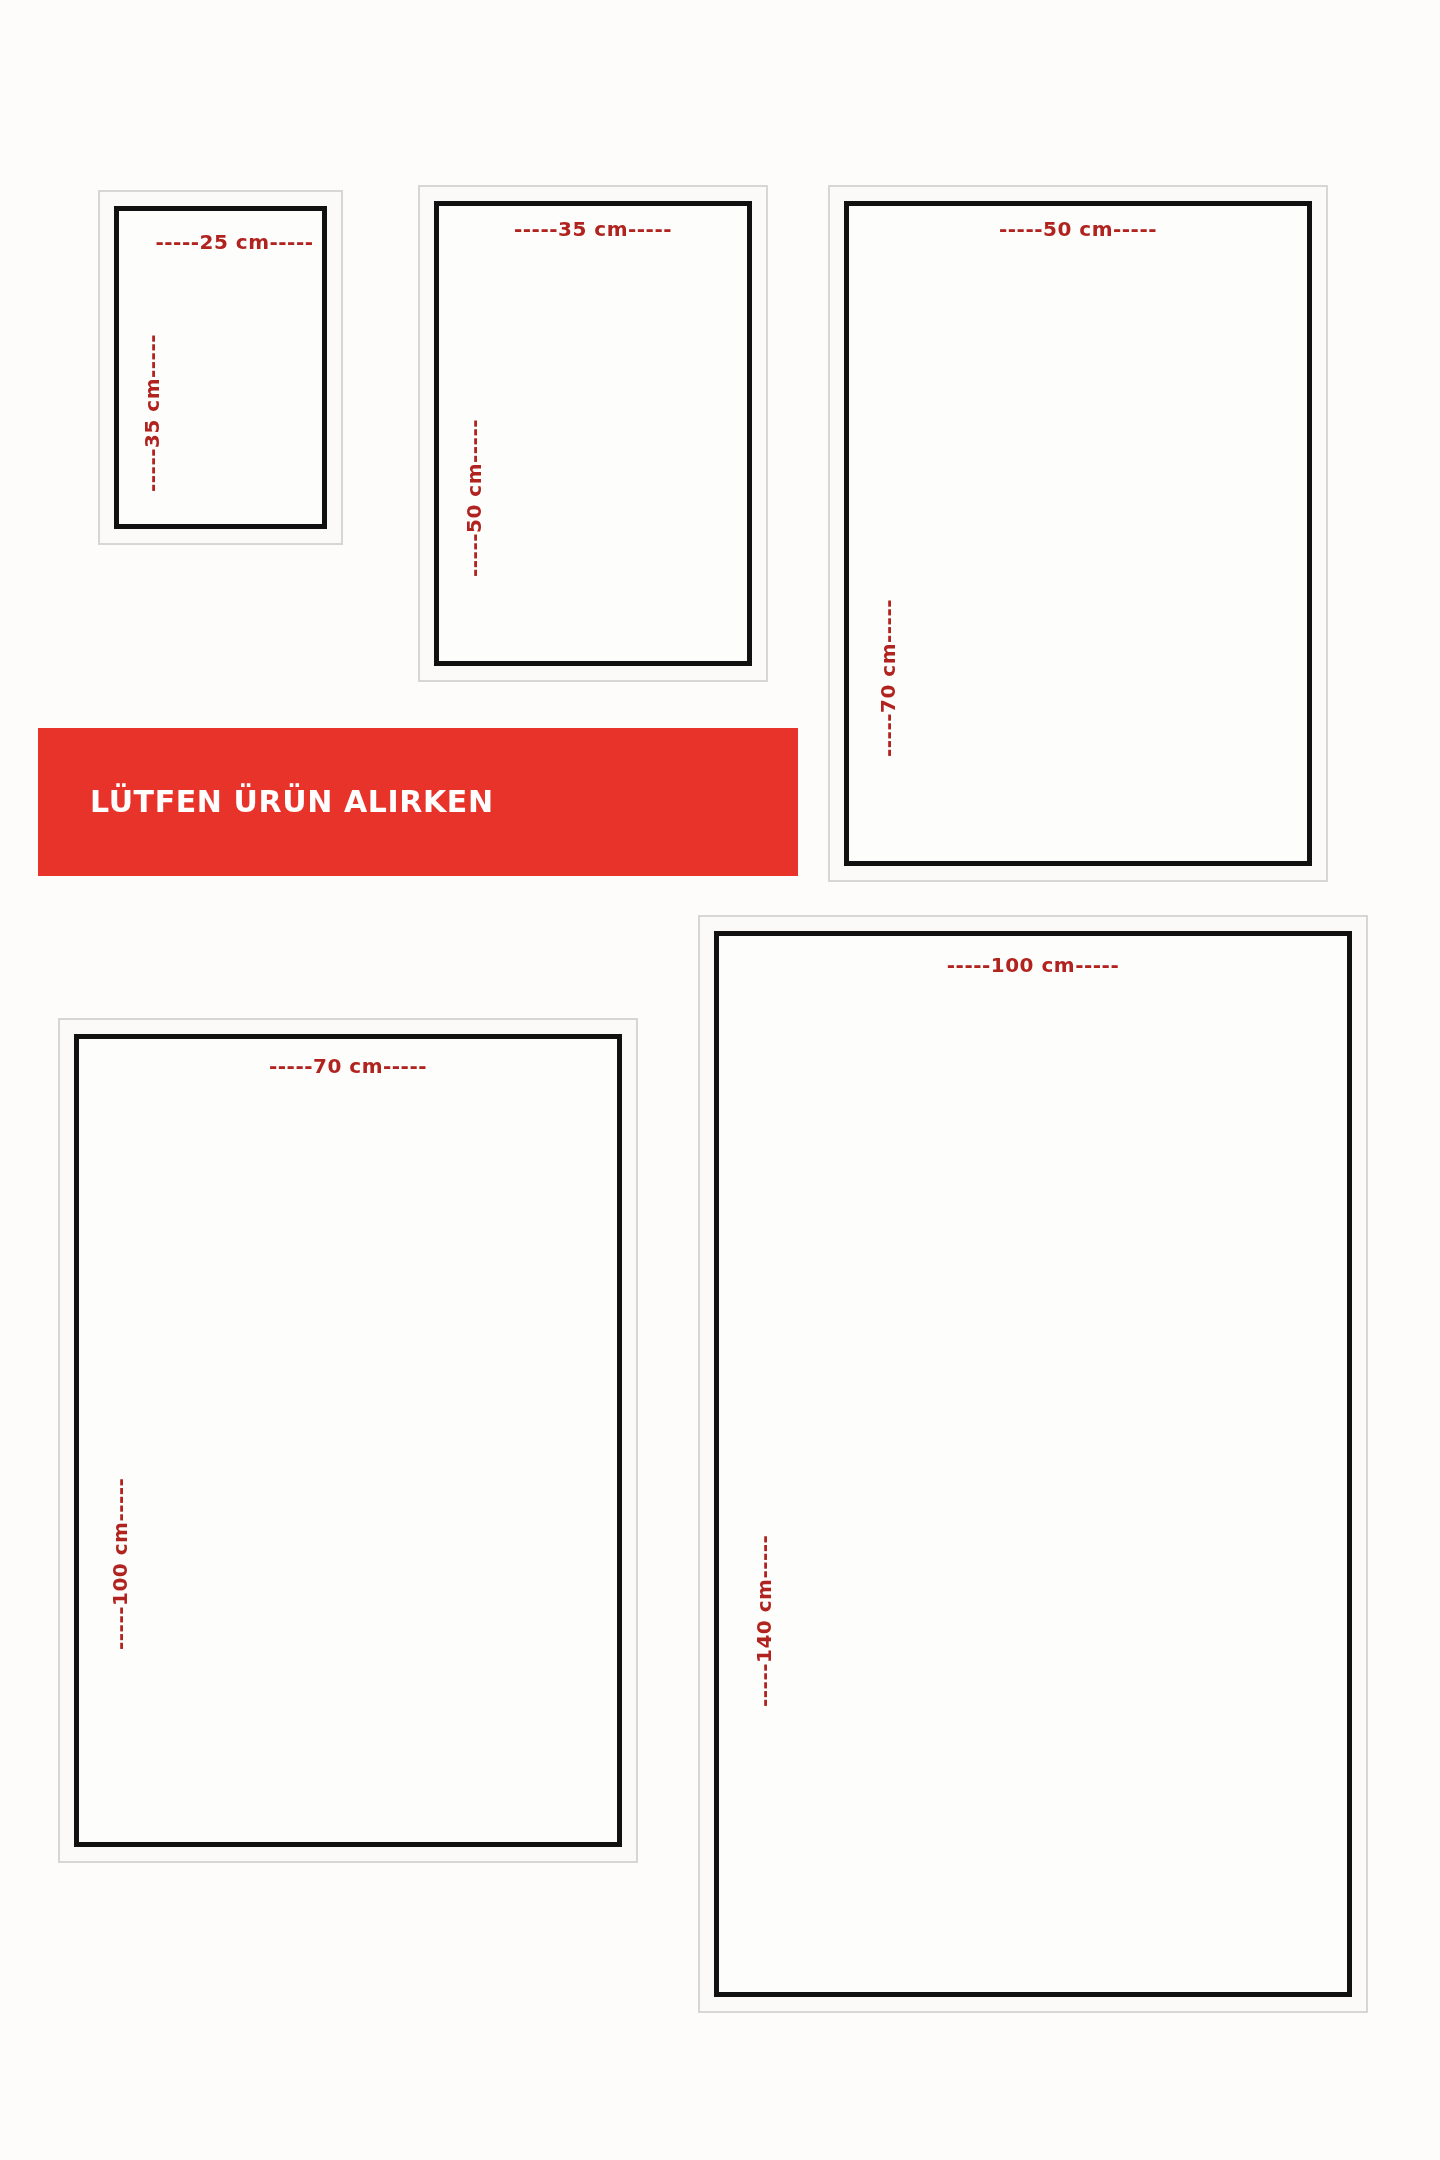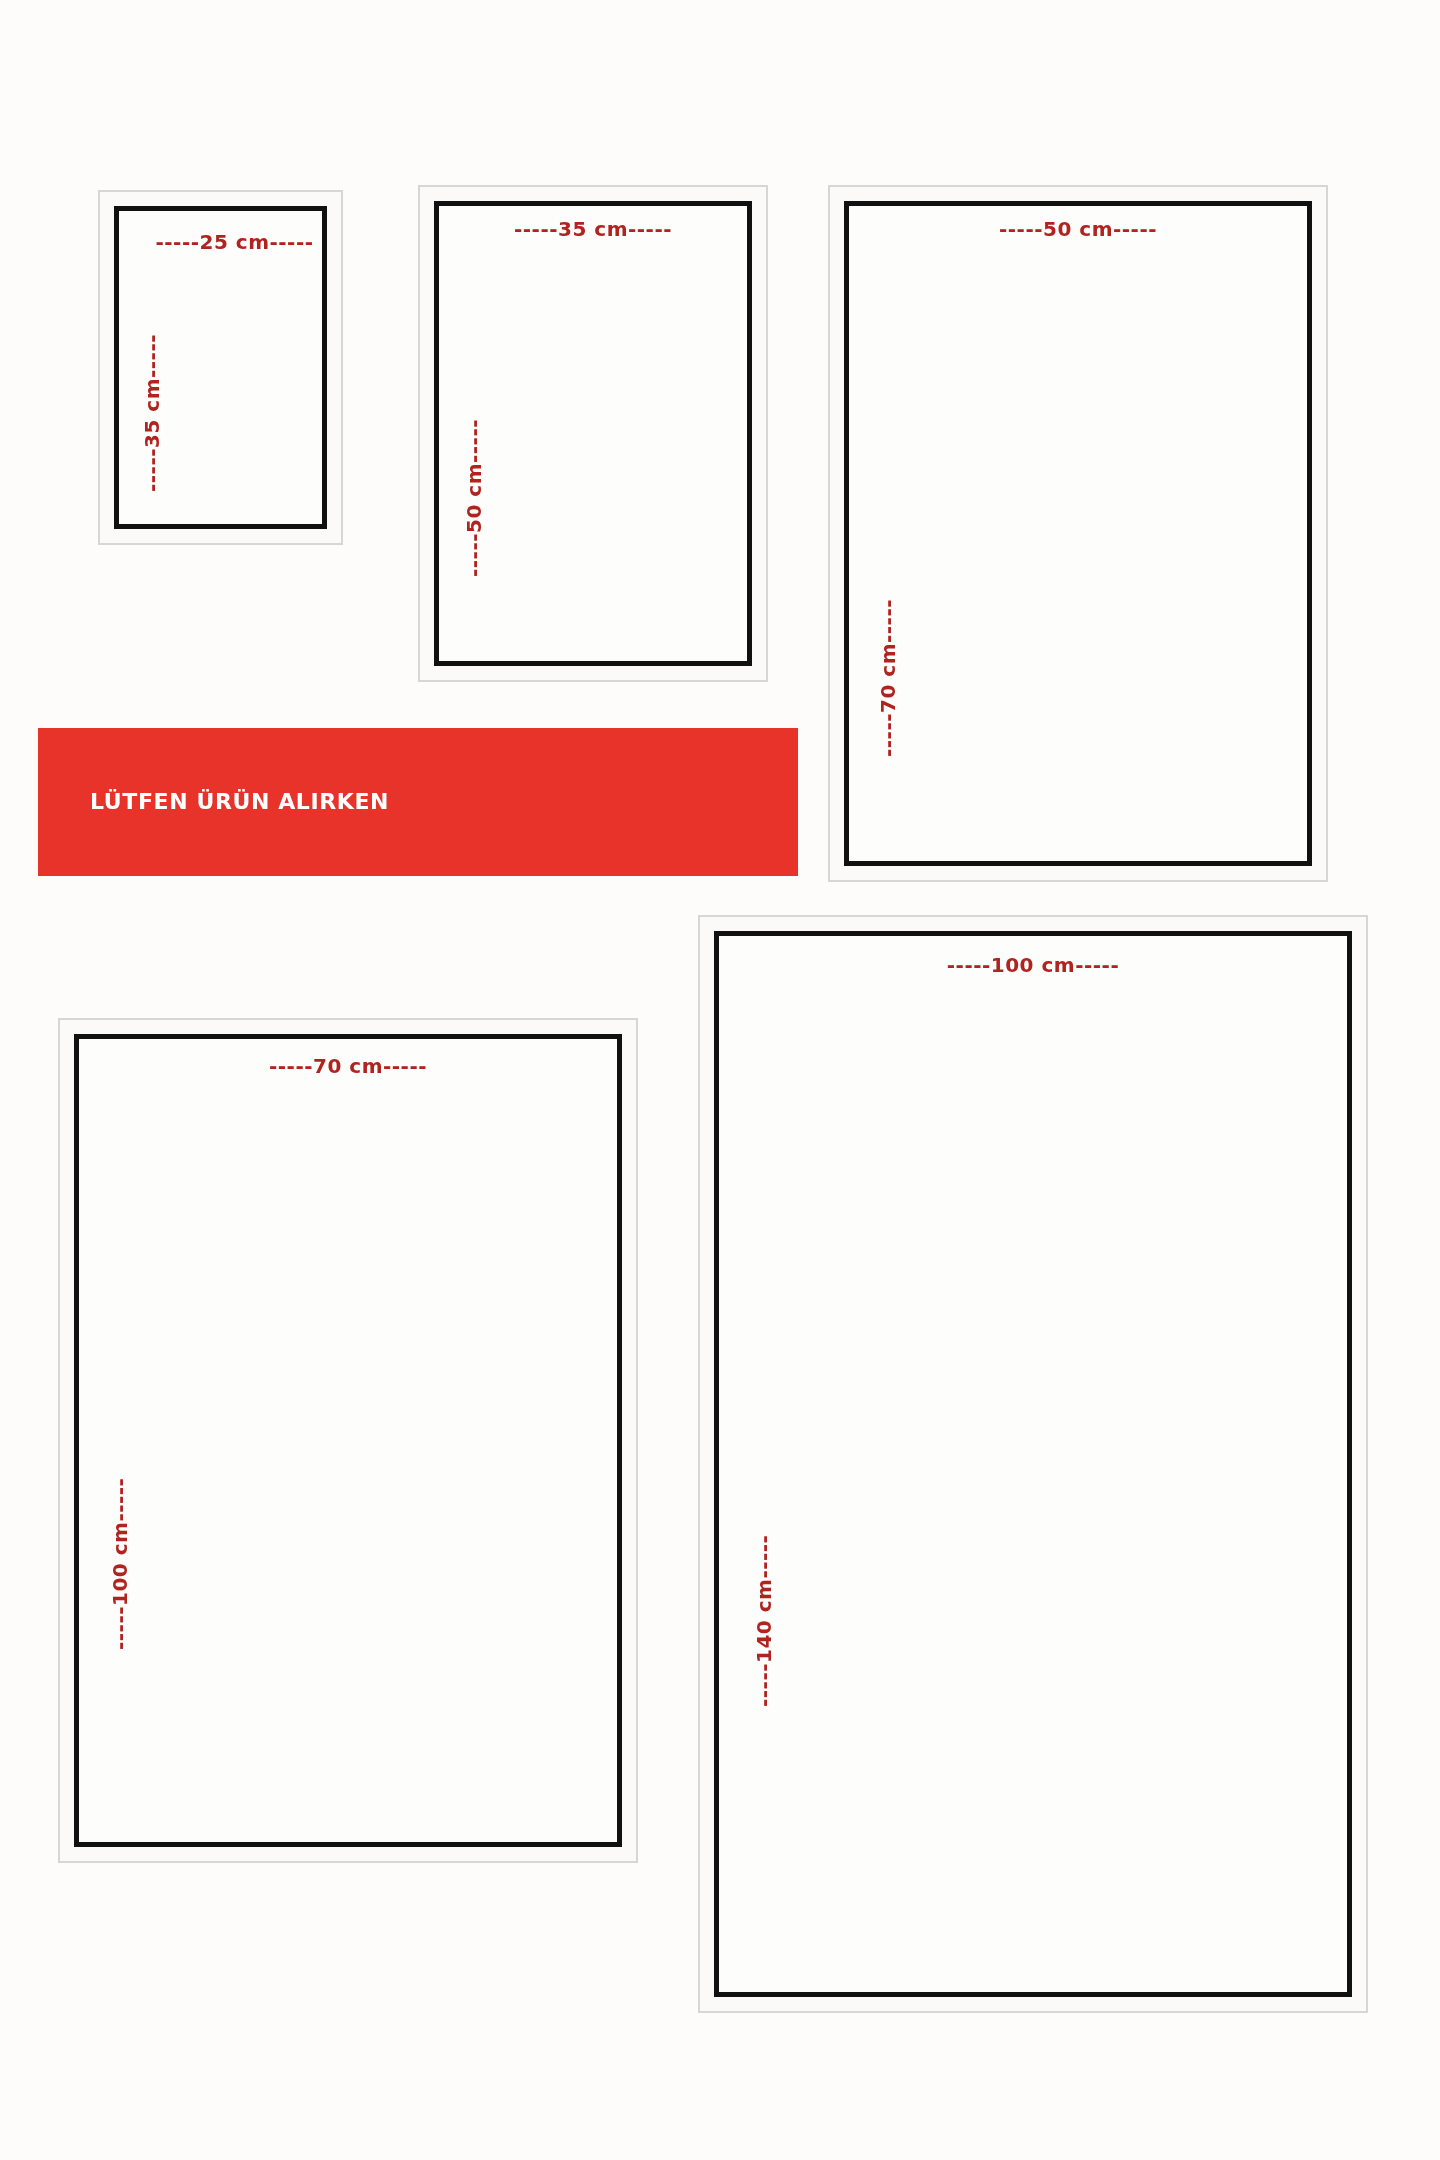--- a/index.html
+++ b/index.html
@@ -65,21 +65,21 @@
     color: #ffffff;
     box-sizing: border-box;
     display: flex;
     flex-direction: column;
     justify-content: center;
     padding-left: 52px;
   }
   #warning-banner .line {
     font-family: "DejaVu Sans", sans-serif;
     font-weight: bold;
-    font-size: 22px;
+    font-size: 30px;
     line-height: 1.32;
     letter-spacing: 0.6px;
   }
 </style>
 </head>
 <body>
 
 <div id="canvas">
 
   <div class="frame" style="left:98px; top:190px; width:245px; height:355px;">

